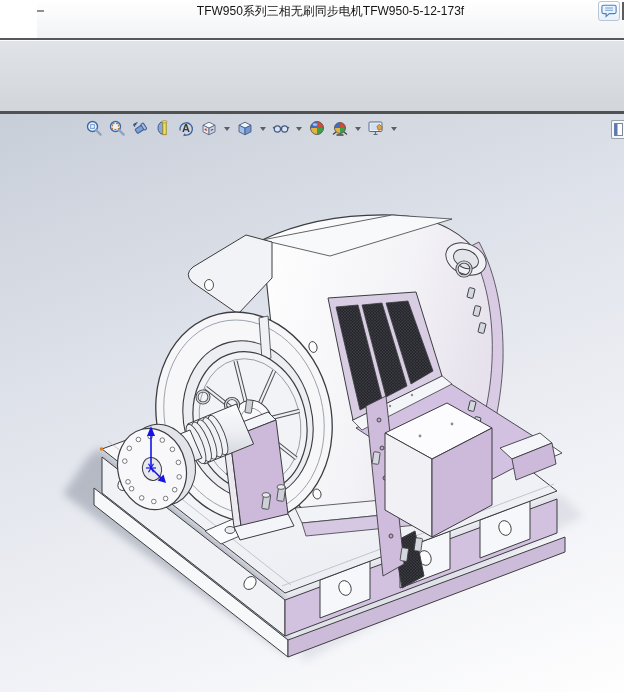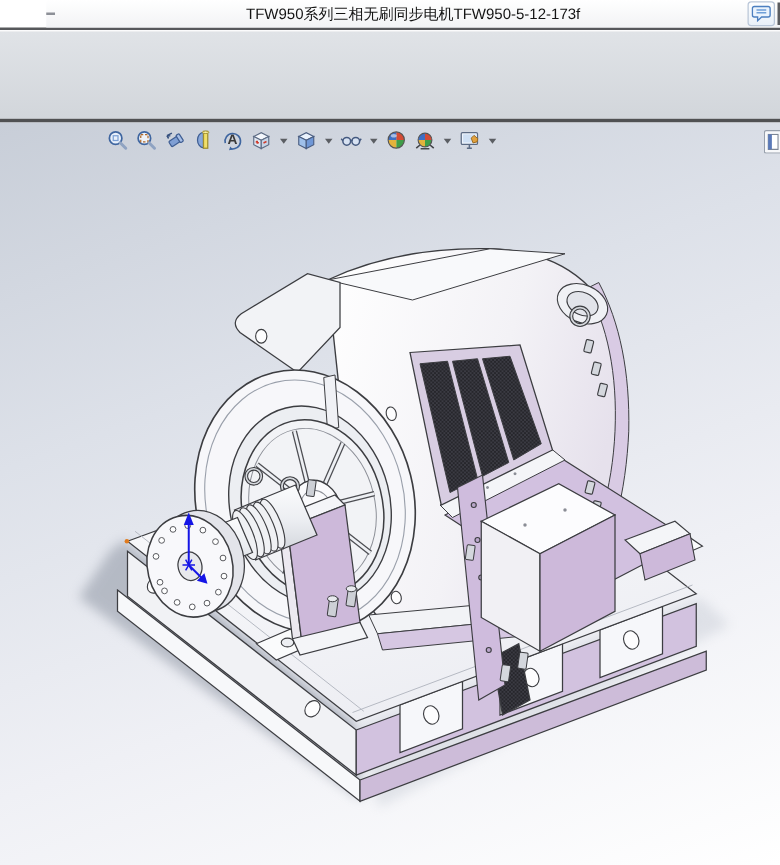--- a/index.html
+++ b/index.html
@@ -1,18 +1,18 @@
 <!DOCTYPE html>
 <html><head>
 <meta charset="utf-8">
 <style>
   html,body{margin:0;padding:0;width:624px;height:692px;overflow:hidden;
     font-family:"Liberation Sans",sans-serif;background:#fff;}
   
-  .titlebar{position:relative;height:22px;background:linear-gradient(#ffffff,#f2f3f5);margin-left:37px;}
+  .titlebar{position:relative;height:38px;background:linear-gradient(#ffffff,#f2f3f5);margin-left:37px;}
   .title-text{position:absolute;left:50%;top:0;transform:translateX(-50%);
     line-height:22px;font-size:12px;color:#141414;white-space:nowrap;}
   .tb-left-artifact{position:absolute;left:0;top:10px;width:7px;height:2px;background:#8d9097;}
   .comments-btn{position:absolute;right:4px;top:1px;width:22px;height:20px;padding:2px;
     border:1px solid #b9c6d8;border-radius:3px;background:linear-gradient(#fdfeff,#e9f0f8);box-sizing:border-box;}
   .comments-btn svg{display:block;width:100%;height:100%;}
   .tb-right-sliver{position:absolute;right:0;top:2px;width:2px;height:18px;background:#5a5c60;}
   .sep1{height:2px;background:#57585b;}
   .band{height:71px;background:linear-gradient(#e0e3e7,#d2d6db);border-top:1px solid #fbfbfc;box-sizing:border-box;}
   .sep2{height:3px;background:#505153;}

